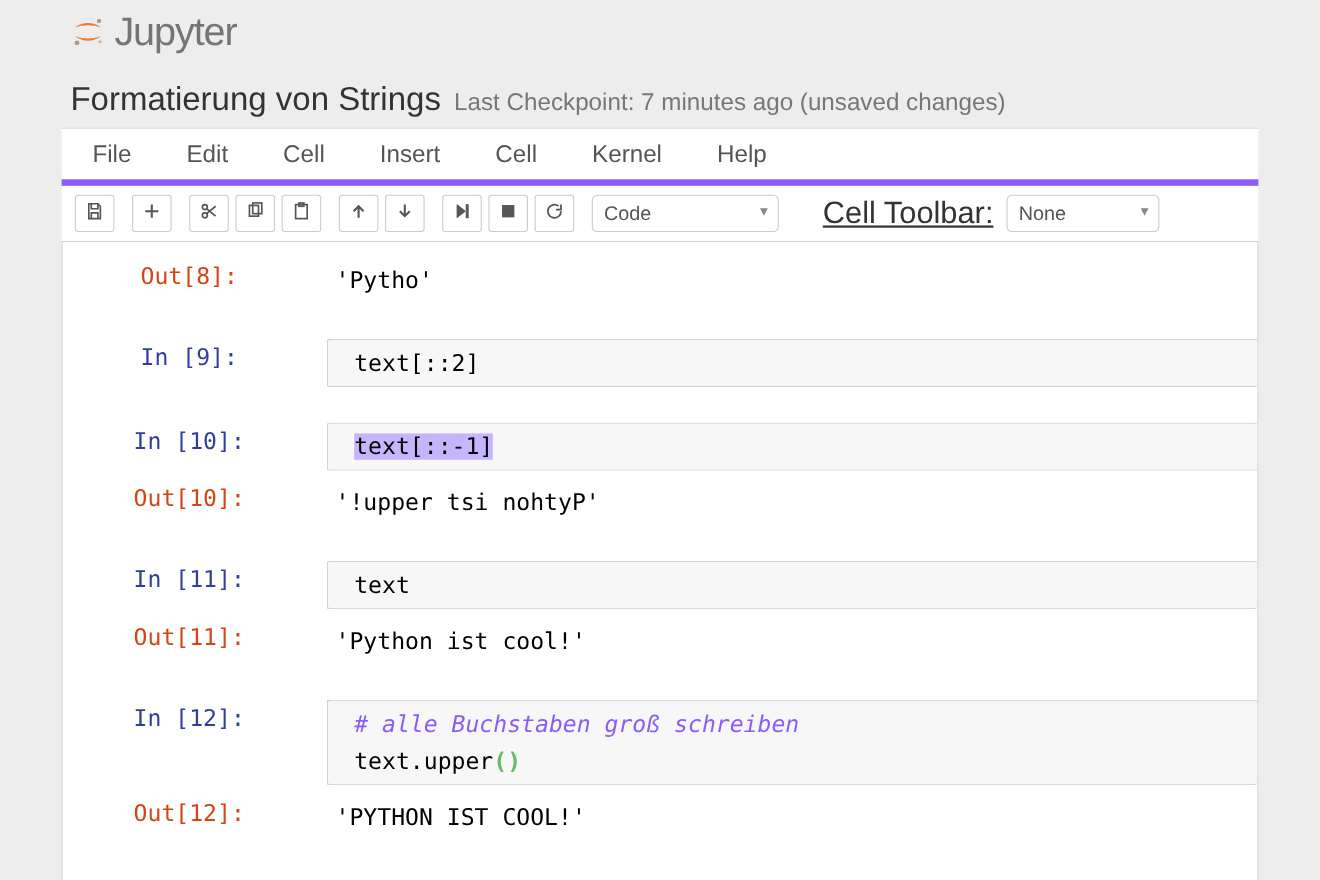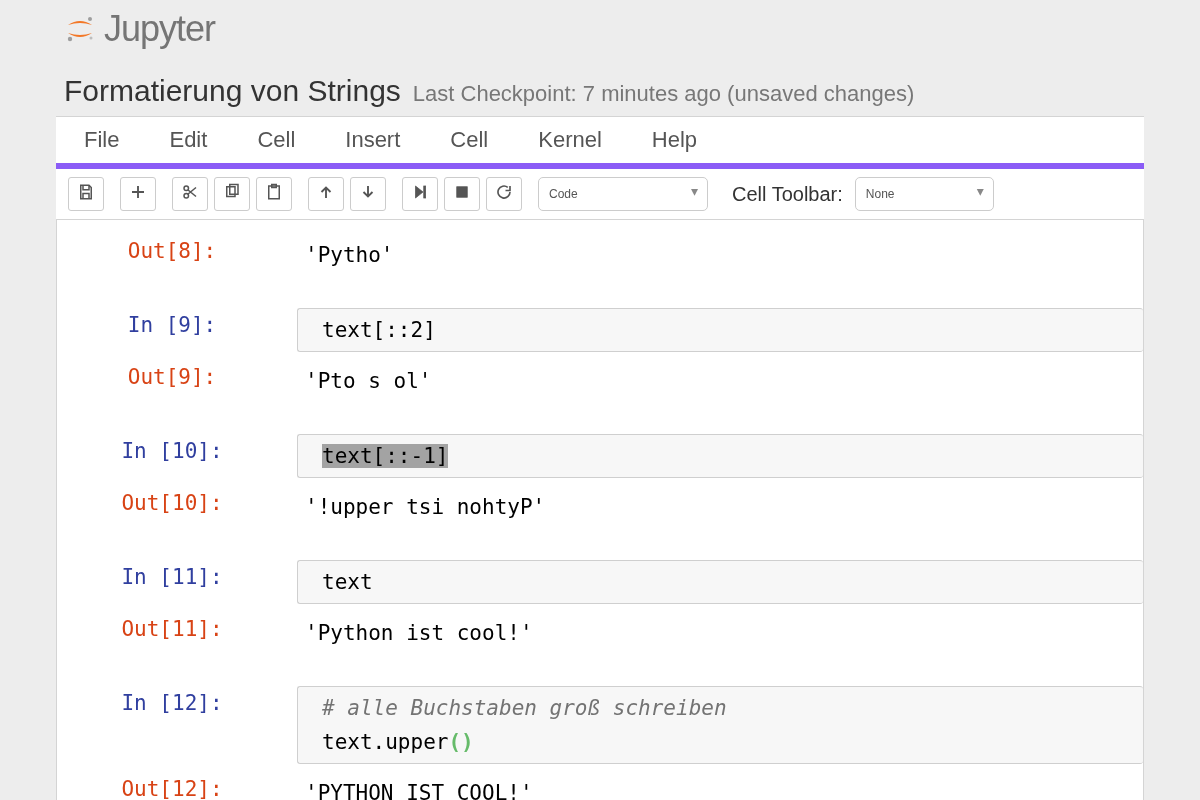--- a/index.html
+++ b/index.html
@@ -79,37 +79,37 @@
     cursor: pointer;
     color: #555;
   }
   .tbtn svg { width: 18px; height: 18px; fill: #555; stroke: #555; }
   .tgroup { display: flex; gap: 6px; margin-right: 8px; }
   .tselect {
     height: 34px;
     border: 1px solid #ccc;
     border-radius: 5px;
     background: #fff;
-    font-size: 12px;
+    font-size: 18px;
     padding: 0 28px 0 10px;
     color: #555;
     appearance: none;
     position: relative;
   }
   .select-wrap { position: relative; display: inline-block; }
   .select-wrap::after {
     content: "▾";
     position: absolute;
     right: 10px;
     top: 6px;
     color: #888;
     pointer-events: none;
     font-size: 14px;
   }
-  .tlabel { font-size: 20px; color: #333; margin-left: 16px; margin-right: 4px; }
+  .tlabel { font-size: 28px; color: #333; margin-left: 32px; margin-right: 4px; text-decoration: underline; }
   .notebook {
     margin: 0 56px;
     background: #fff;
     border: 1px solid #d4d4d4;
     border-top: none;
     height: 612px;
     overflow: hidden;
     padding-top: 10px;
   }
   .cell { padding: 2px 0; }
@@ -137,22 +137,22 @@
     padding: 4px 8px;
   }
   .input-area {
     background: #f7f7f7;
     border: 1px solid #cfcfcf;
     border-radius: 3px;
     border-right: none;
     padding-left: 24px;
   }
   .output-area { color: #000; }
-  .sel-hl { background: #a3a3a3; }
-  .code-comment { color: #737373; font-style: italic; text-align: center; }
+  .sel-hl { background: #c4b5fd; }
+  .code-comment { color: #8b5cf6; font-style: italic; text-align: center; }
   .code-paren { color: #66BB6A; font-weight: bold; }
 </style>
 </head>
 <body>
 
 <div class="header">
   <div class="logo">
     <div class="logo-mark">
       <svg viewBox="0 0 32 32">
         <path d="M4 12 Q16 4 28 12 Q16 8 4 12 Z" fill="#F37726"></path>
@@ -287,26 +287,20 @@
       <div class="content output-area">'Pytho'</div>
     </div>
   </div>
 
   <div class="cell" style="margin-top:24px">
     <div class="row">
       <div class="prompt in">In [9]:</div>
       <div class="content input-area">text[::2]</div>
     </div>
   </div>
-  <div class="cell">
-    <div class="row">
-      <div class="prompt out">Out[9]:</div>
-      <div class="content output-area">'Pto s ol'</div>
-    </div>
-  </div>
 
   <div class="cell" style="margin-top:24px">
     <div class="row">
       <div class="prompt in">In [10]:</div>
       <div class="content input-area"><span class="sel-hl">text[::-1]</span></div>
     </div>
   </div>
   <div class="cell">
     <div class="row">
       <div class="prompt out">Out[10]:</div>

